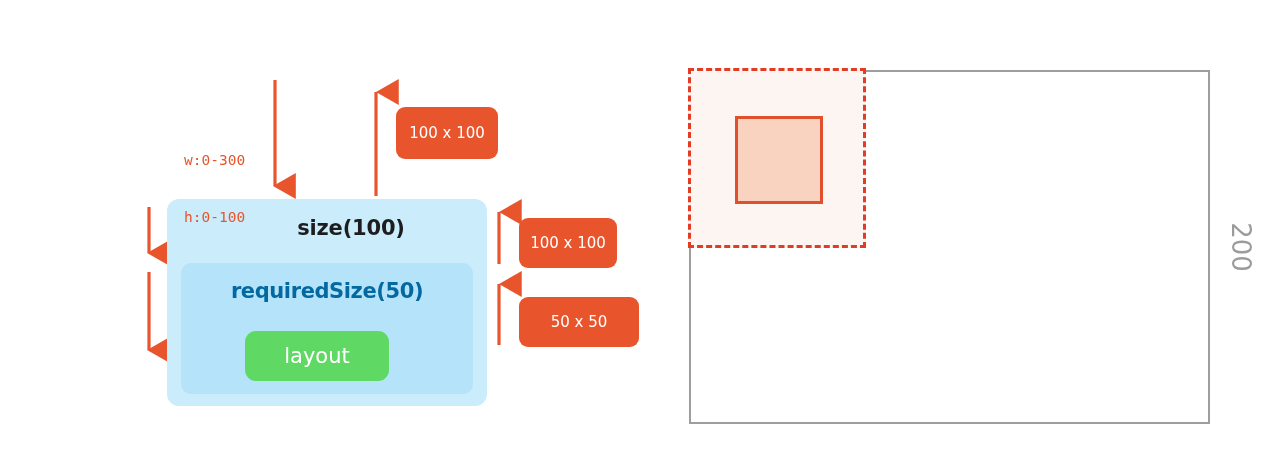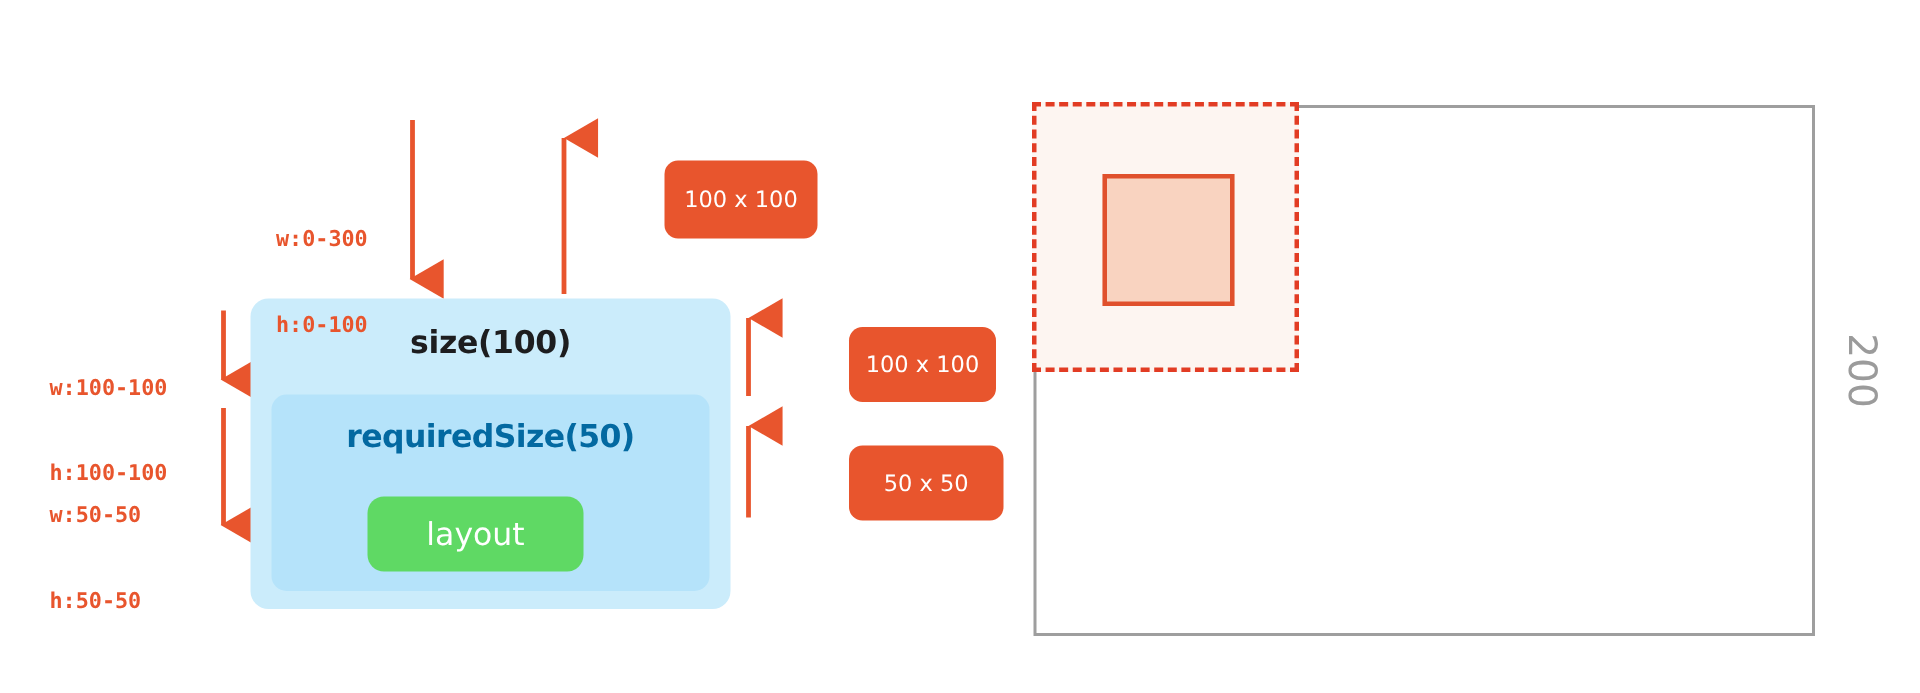--- a/index.html
+++ b/index.html
@@ -47,20 +47,21 @@
   .size-label {
     position: absolute;
     left: 167px;
     top: 216px;
     width: 320px;
     text-align: center;
     font-size: 21px;
     font-weight: bold;
     color: #1d1d1f;
     letter-spacing: -0.2px;
+    padding-left: 24px;
   }
 
   .required-label {
     position: absolute;
     left: 181px;
     top: 279px;
     width: 292px;
     text-align: center;
     font-size: 21px;
     font-weight: bold;
@@ -86,21 +87,21 @@
     padding: 0;
     cursor: pointer;
   }
 
   
   .clabel {
     position: absolute;
     color: #e8552d;
     font-family: "DejaVu Sans Mono", "Liberation Mono", monospace;
     font-size: 14.5px;
-    font-weight: bold;
+    font-weight: normal;
     line-height: 19px;
     white-space: pre;
   }
   .clabel-top    { left: 184px; top: 113px; }
   .clabel-left-1 { left: 33px;  top: 212px; }
   .clabel-left-2 { left: 33px;  top: 297px; }
 
   
   .arrows {
     position: absolute;
@@ -114,25 +115,24 @@
   .badge {
     position: absolute;
     background: #e8552d;
     border-radius: 9px;
     color: #ffffff;
     font-size: 15px;
     display: flex;
     align-items: center;
     justify-content: center;
     white-space: nowrap;
-    margin-left: 47px;
   }
   .badge-top   { left: 396px; top: 107px; width: 102px; height: 52px; }
   .badge-mid   { left: 519px; top: 218px; width: 98px;  height: 50px; }
-  .badge-bot   { left: 519px; top: 297px; width: 103px;  height: 50px; }
+  .badge-bot   { left: 519px; top: 297px; width: 120px;  height: 50px; }
 
   
 
   .canvas-rect {
     position: absolute;
     left: 689px;
     top: 70px;
     width: 521px;
     height: 354px;
     border: 2px solid #9e9e9e;
@@ -237,29 +237,21 @@
 
   <div class="required-label">requiredSize(50)</div>
 
   <button class="layout-btn">layout</button>
 
   <div class="clabel clabel-top">
     <div>w:0-300</div>
     <div>h:0-100</div>
   </div>
 
-  <div class="clabel clabel-left-1">
-    <div>w:100-100</div>
-    <div>h:100-100</div>
-  </div>
-
-  <div class="clabel clabel-left-2">
-    <div>w:50-50</div>
-    <div>h:50-50</div>
-  </div>
+
 
   <div class="badge badge-top">100 x 100</div>
   <div class="badge badge-mid">100 x 100</div>
   <div class="badge badge-bot">50 x 50</div>
 
   <div class="canvas-rect"></div>
   <div class="dashed-rect"></div>
   <div class="solid-rect"></div>
 
 

